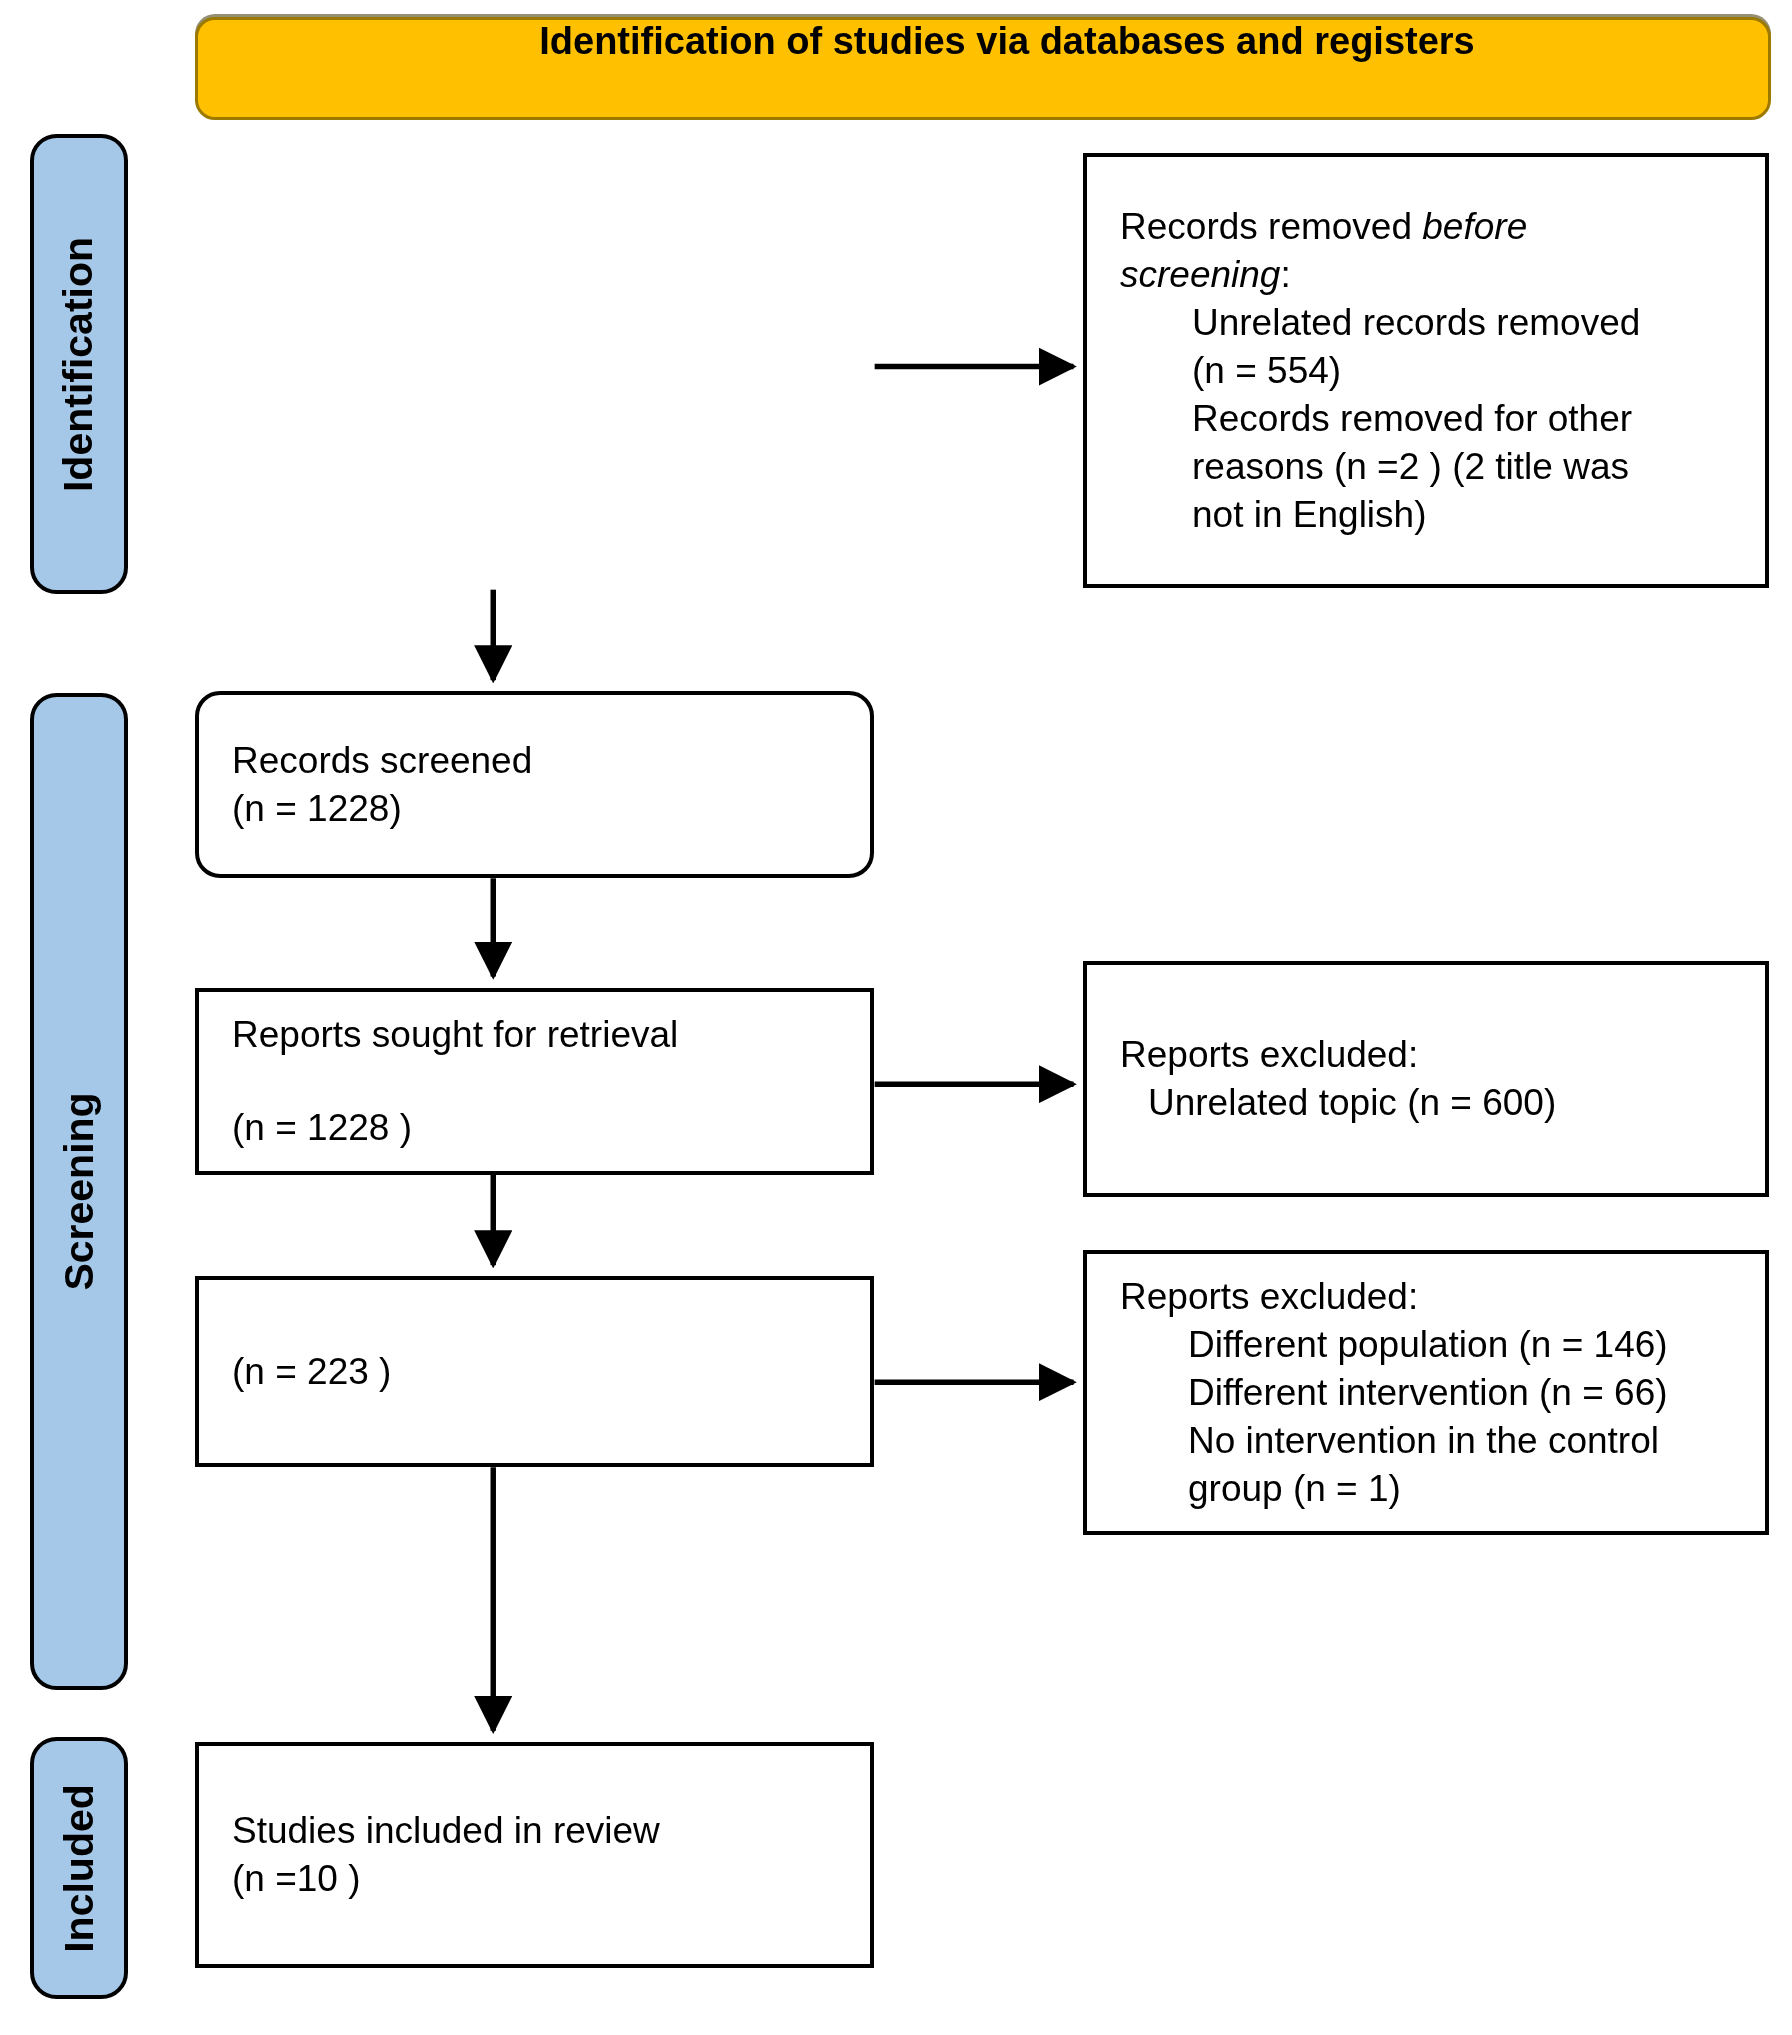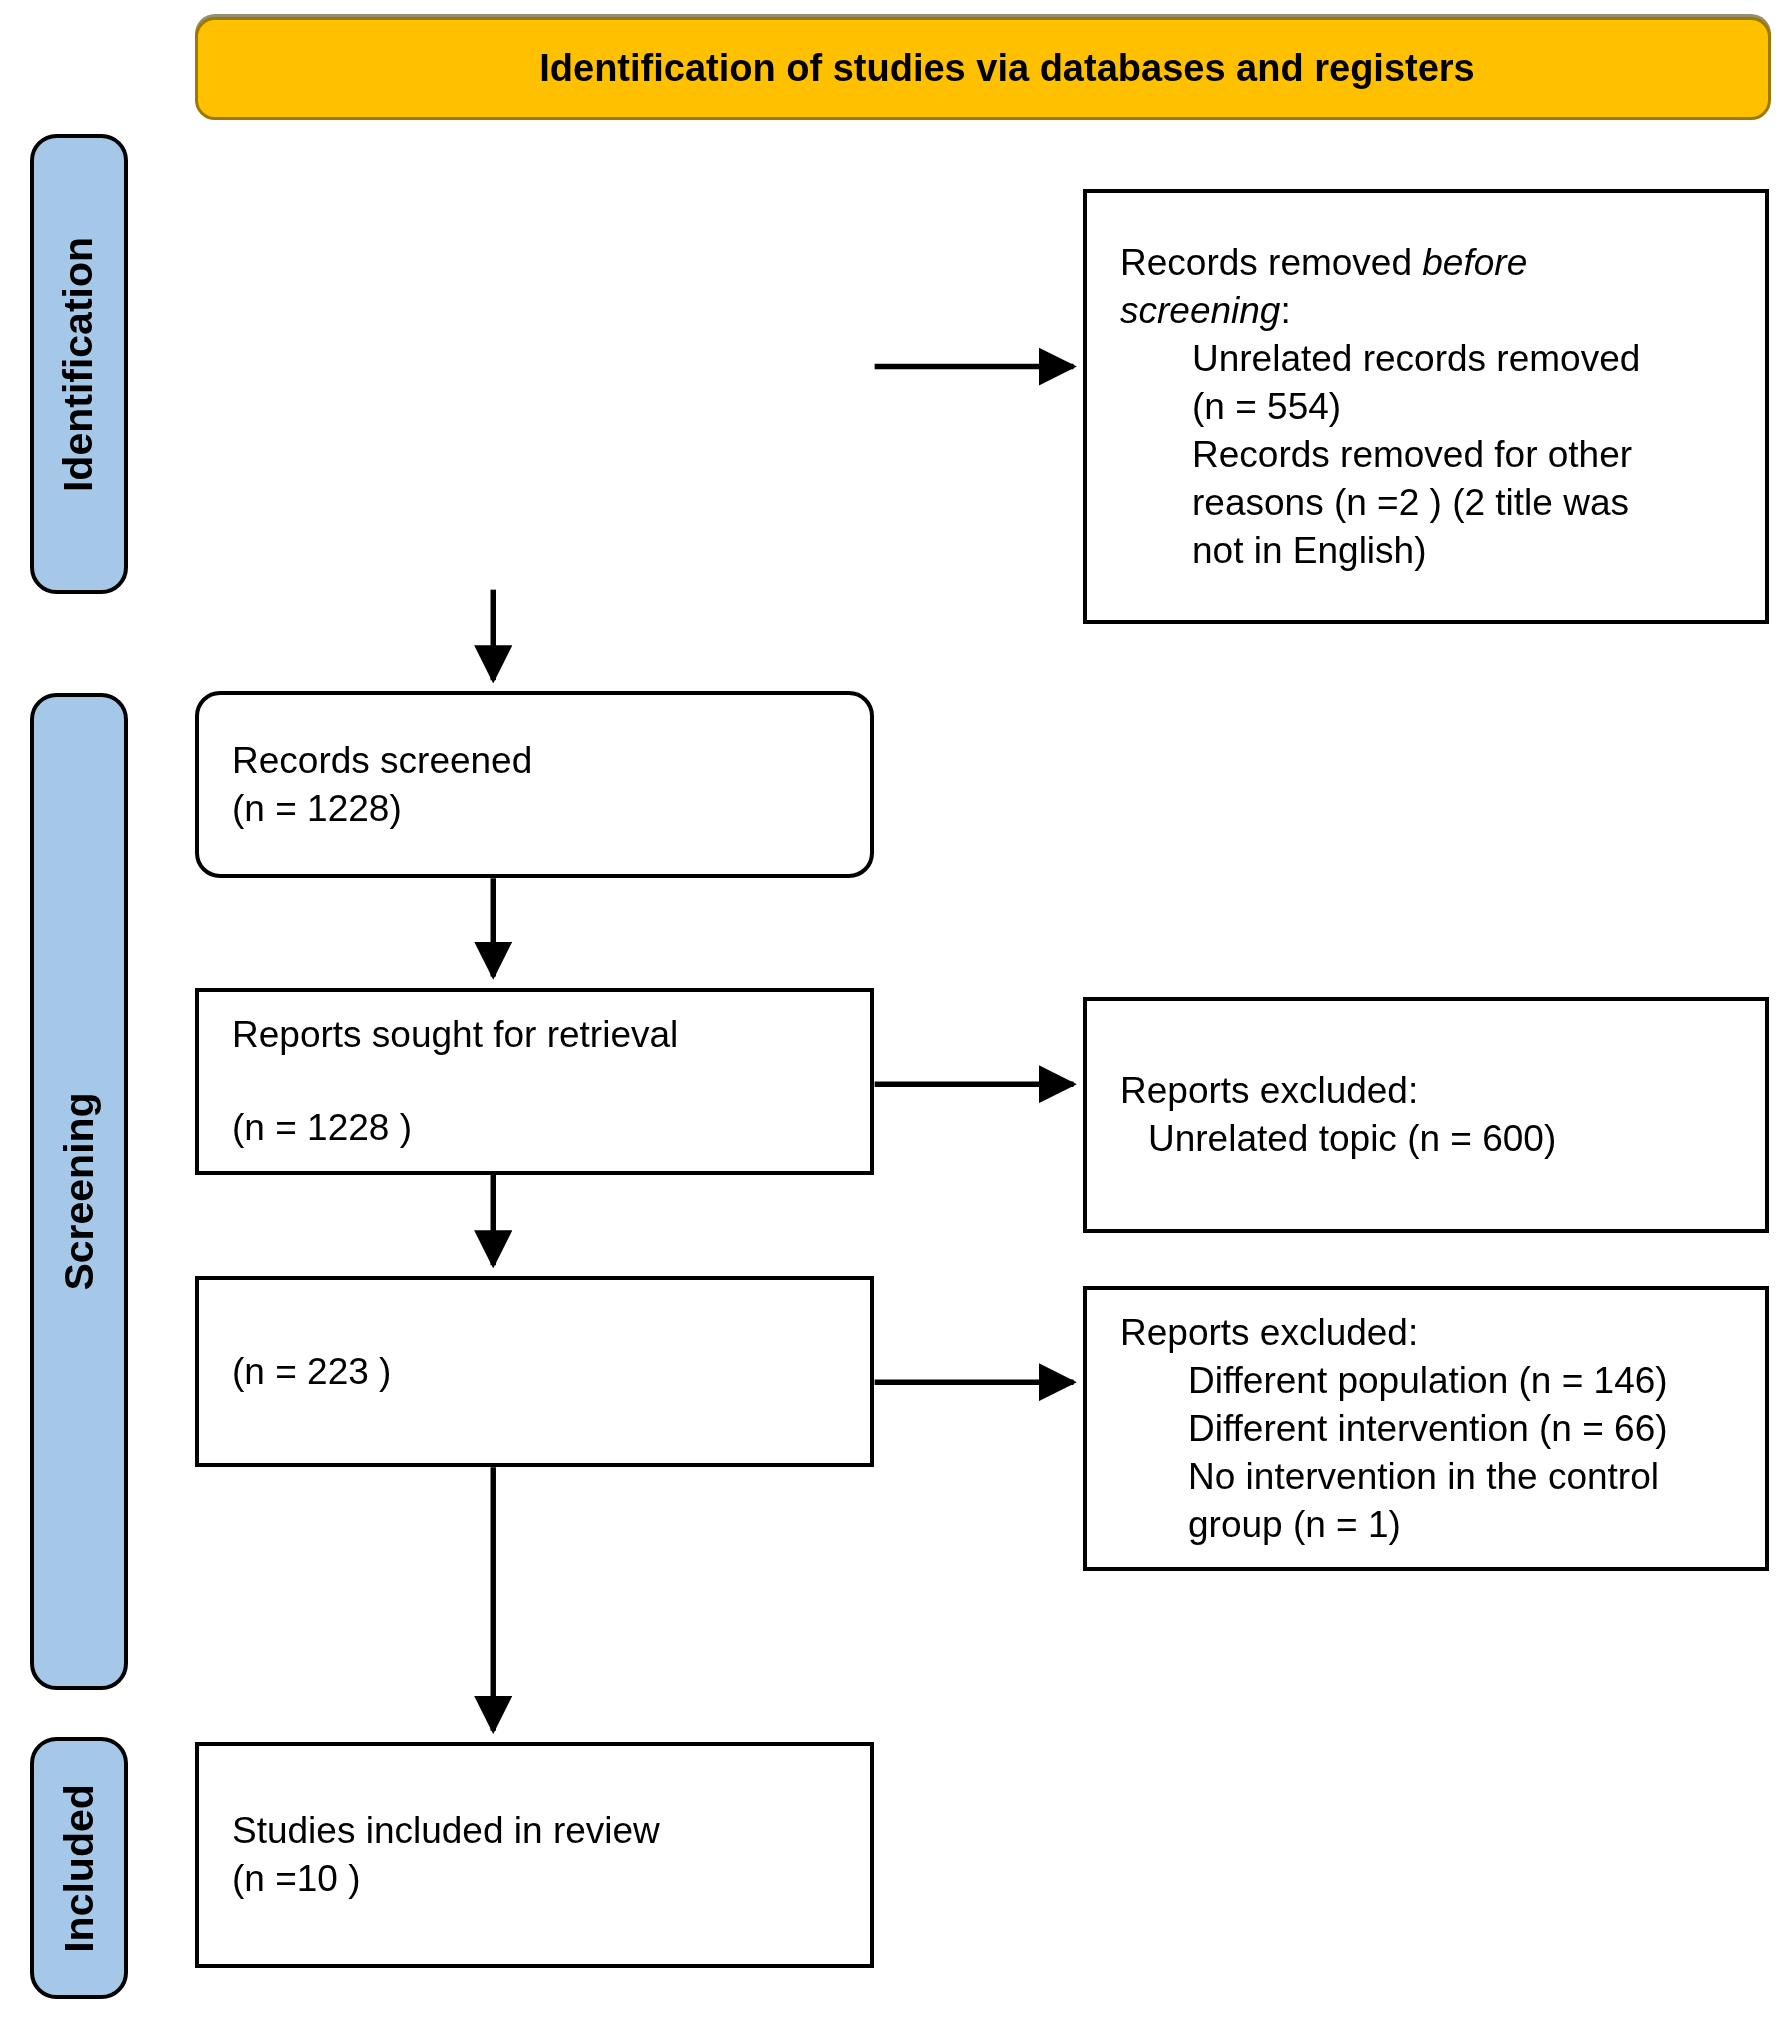--- a/index.html
+++ b/index.html
@@ -15,21 +15,21 @@
     background:#ffffff;
     font-family:"Liberation Sans", sans-serif;
     color:#000;
   }
   .banner{
     position:absolute;left:195px;top:17px;width:1576px;height:103px;
     background:var(--header-bg);
     border:3.9px solid var(--header-border);
     border-radius:20px;
     box-shadow:0 -3.1px 0 rgba(60,50,0,0.55);
-    display:flex;align-items:center;justify-content:center;
+    display:flex;align-items:flex-start;justify-content:center;
     font-size:38px;font-weight:bold;
     box-sizing:border-box;
     padding-left:48px;
   }
   .stage{
     position:absolute;left:30px;width:98px;
     background:var(--stage-bg);
     border:4.7px solid var(--line);
     border-radius:26.5px;
     display:flex;align-items:center;justify-content:center;
@@ -46,21 +46,21 @@
   .box{
     position:absolute;
     background:#ffffff;
     border:4.7px solid var(--line);
     box-sizing:border-box;
     display:flex;flex-direction:column;justify-content:center;
     padding:7.8px 15.6px 7.8px 33px;
     font-size:37px;line-height:48px;
   }
   .box.col-left{left:195px;width:679px;}
-  .box.col-right{left:1083px;width:686px;margin-top:36px;}
+  .box.col-right{left:1083px;width:686px;}
   .b1{top:153px;height:437px;}
   .rb1{top:153px;height:435px;}
   .b2{top:691px;height:187px;border-radius:25px;}
   .b3{top:988px;height:187px;gap:45px;}
   .rb2{top:961px;height:236px;}
   .b4{top:1276px;height:191px;}
   .rb3{top:1250px;height:285px;}
   .b5{top:1742px;height:226px;}
   .ind85{padding-left:66px;}
   .ind92{padding-left:72px;}

